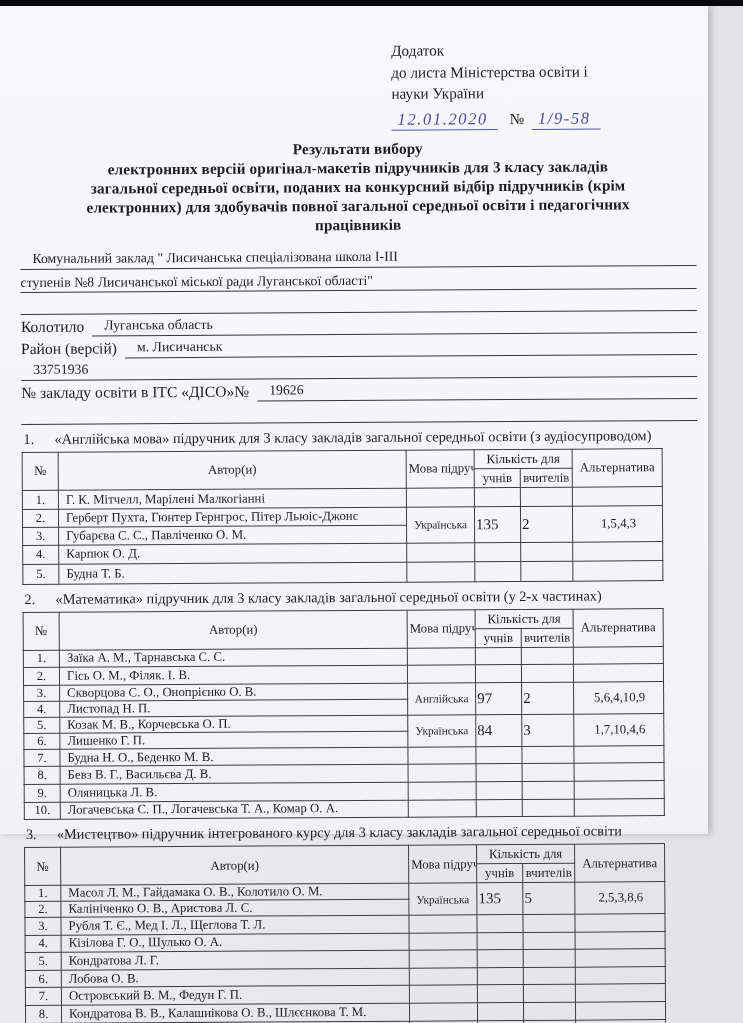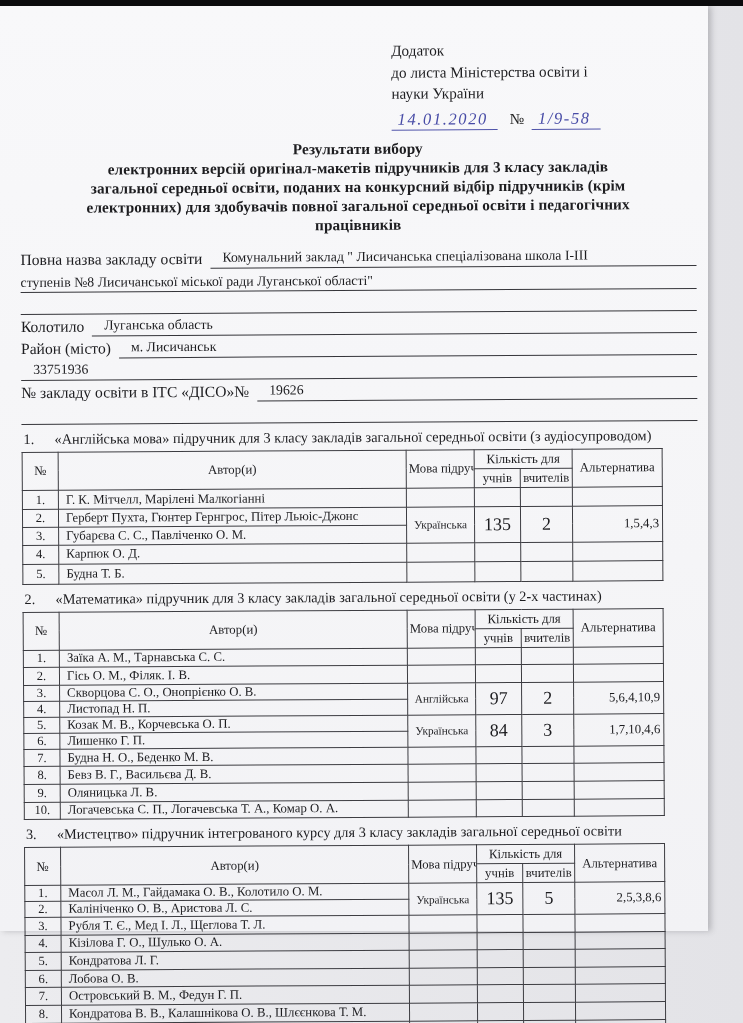--- a/index.html
+++ b/index.html
@@ -3,21 +3,21 @@
 <meta charset="utf-8">
 <style>
   html,body { margin:0; padding:0; }
   body {
     width:743px; height:1023px; overflow:hidden; position:relative;
     background:linear-gradient(90deg,#ececef 0%,#e3e3e7 100%);
     font-family:"Liberation Serif", serif; color:#1d1d20;
   }
   .scan-edge-top { position:absolute; top:0; left:0; width:743px; height:6px; background:#0b0b0d; z-index:3; }
   .paper {
-    position:absolute; top:6px; left:0; width:708px; height:925px;
+    position:absolute; top:6px; left:0; width:708px; height:828px;
     background:linear-gradient(180deg,#f8f8fa 0%,#f5f5f7 60%,#f2f2f5 100%);
     box-shadow:3px 0 6px rgba(60,60,70,.28); z-index:2;
   }
   .content { position:absolute; top:0; left:0; width:708px; height:1017px;
     padding:34px 10px 0 22px; box-sizing:border-box; transform:rotate(-0.35deg); }
 
   
   .annex { margin-left:372px; font-size:15.2px; line-height:1.42; }
   .annex-date-line { margin-top:3px; font-size:15.2px; }
   .hw { font-style:italic; color:#474ba6; letter-spacing:1.6px; font-size:16.5px;
@@ -43,63 +43,62 @@
   .sec-head .sht { flex:1; }
 
   
   table.grid { border-collapse:collapse; width:640px; table-layout:fixed; background:transparent; }
   table.grid th, table.grid td { border:1px solid #3d3d42; font-weight:normal; overflow:hidden; white-space:nowrap; }
   table.grid th { font-size:12.8px; text-align:center; height:18px; line-height:1.1; padding:0 2px; }
   th.two-line { white-space:pre-line; }
   td.c-num { text-align:center; font-size:12.6px; padding:0 2px; }
   td.c-auth { font-size:12.8px; padding:0 4px 0 7px; }
   td.c-lang { text-align:center; font-size:11.3px;margin-left:16px; }
-  td.c-cnt { text-align:center; font-size:18px; }
-  td.c-alt { font-size:12.8px; padding:0 3px 0 5px; text-align:right; }
+  td.c-cnt { text-align:left; font-size:15px; }
+  td.c-alt { font-size:12.8px; padding:0 3px 0 5px; text-align:center; }
   table.t-rows5 td { height:16.6px; }
   table.t-rows10 td { height:14.6px; }
 </style>
 </head>
 <body>
 
 <div class="scan-edge-top"></div>
 <div class="paper">
   <div class="content">
 
     <div class="annex">
       <div>Додаток</div>
       <div>до листа Міністерства освіти і</div>
       <div>науки України</div>
       <div class="annex-date-line">
-        <span class="hw">14.01.2020</span>
+        <span class="hw">12.01.2020</span>
         <span class="no-sign">№</span>
         <span class="hw">1/9-58</span>
       </div>
     </div>
 
     <div class="doc-title">Результати вибору
 електронних версій оригінал-макетів підручників для 3 класу закладів
 загальної середньої освіти, поданих на конкурсний відбір підручників (крім
 електронних) для здобувачів повної загальної середньої освіти і педагогічних
 працівників</div>
 
     <div class="form-block">
       <div class="f-row">
-        <span class="f-label">Повна назва закладу освіти</span>
         <span class="f-value">Комунальний заклад " Лисичанська спеціалізована школа І-ІІІ</span>
       </div>
       <div class="f-cont">ступенів №8 Лисичанської міської ради Луганської області"</div>
       <div class="f-blank"></div>
 
       <div class="f-row">
         <span class="f-label">Колотило</span>
         <span class="f-value">Луганська область</span>
       </div>
       <div class="f-row">
-        <span class="f-label">Район (місто)</span>
+        <span class="f-label">Район (версій)</span>
         <span class="f-value">м. Лисичанськ</span>
       </div>
       <div class="f-row">
         <span class="f-value">33751936</span>
       </div>
       <div class="f-row">
         <span class="f-label">№ закладу освіти в ІТС «ДІСО»№</span>
         <span class="f-value">19626</span>
       </div>
       <div class="f-blank"></div>

